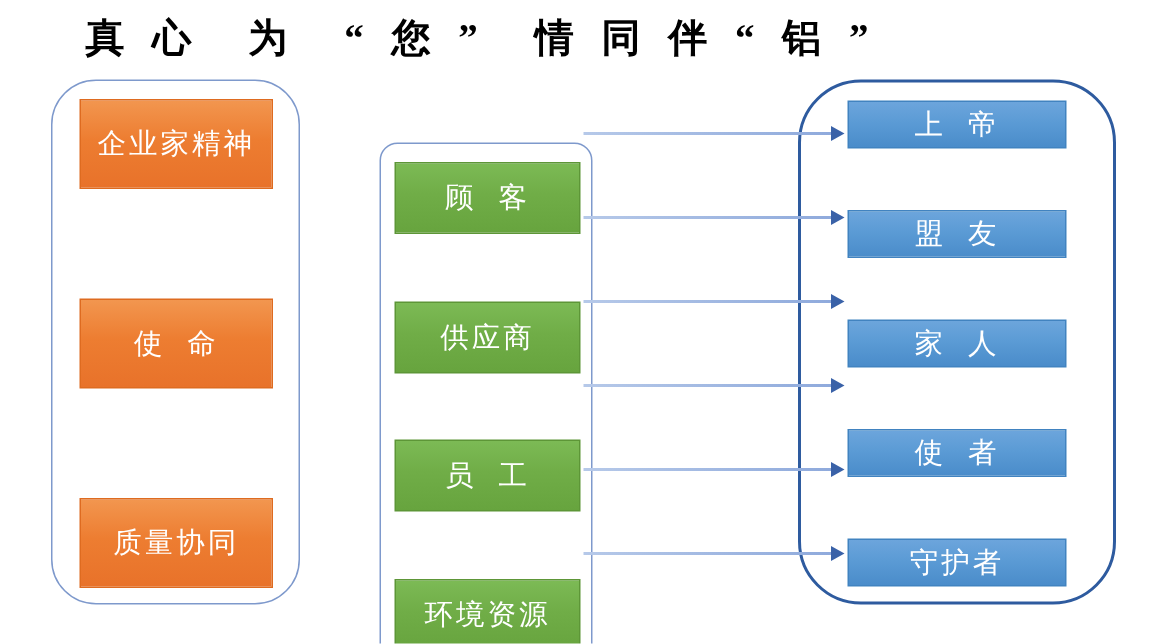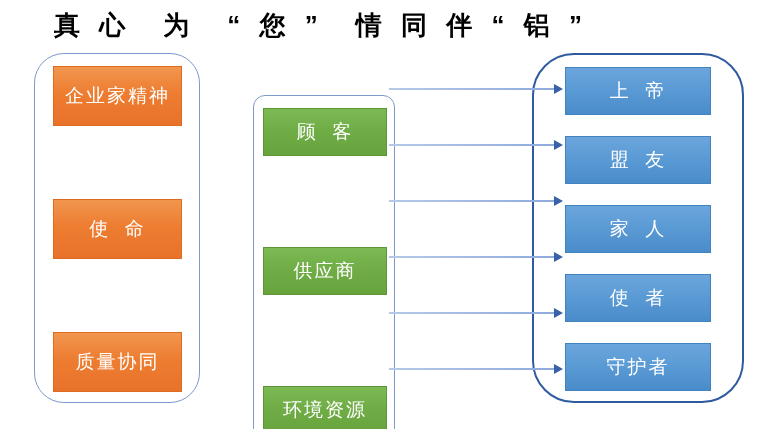--- a/index.html
+++ b/index.html
@@ -13,21 +13,21 @@
     position: relative;
     overflow: hidden;
     font-family: "Liberation Sans", sans-serif;
   }
   .title {
     position: absolute;
     top: 8px;
     left: 0;
     width: 642px;
     text-align: center;
-    font-family: Liberation Sans, sans-serif;
+    font-family: Liberation Serif, serif;
     font-weight: bold;
     font-size: 26px;
     letter-spacing: 6px;
     color: #000000;
     white-space: nowrap;
   }
   .panel {
     position: absolute;
     top: 53px;
     height: 350px;
@@ -74,21 +74,21 @@
     height: 60px;
     background: linear-gradient(180deg, #F2964F 0%, #ED7D31 45%, #E8722A 100%);
     border: 1px solid #DE6B20;
   }
   .box.green {
     height: 48px;
     background: linear-gradient(180deg, #7CBA55 0%, #70AD47 45%, #67A43E 100%);
     border: 1px solid #5D9637;
   }
   .box.blue {
-    height: 48px;
+    height: 32px;
     background: linear-gradient(180deg, #6CA5DC 0%, #5B9BD5 45%, #4A8CCA 100%);
     border: 1px solid #4183C0;
   }
   .arrows {
     position: absolute;
     left: 389px;
     top: 0;
     width: 174px;
     height: 429px;
     pointer-events: none;
@@ -118,20 +118,21 @@
 
 <div class="panel left">
   <div class="box orange">企业家精神</div>
   <div class="box orange">使  命</div>
   <div class="box orange">质量协同</div>
 </div>
 
 <div class="panel middle">
   <div class="box green">顾  客</div>
   <div class="box green">供应商</div>
+  <div class="box green">员  工</div>
   <div class="box green">环境资源</div>
 </div>
 
 <div class="panel right">
   <div class="box blue">上  帝</div>
   <div class="box blue">盟  友</div>
   <div class="box blue">家  人</div>
   <div class="box blue">使  者</div>
   <div class="box blue">守护者</div>
 </div>

